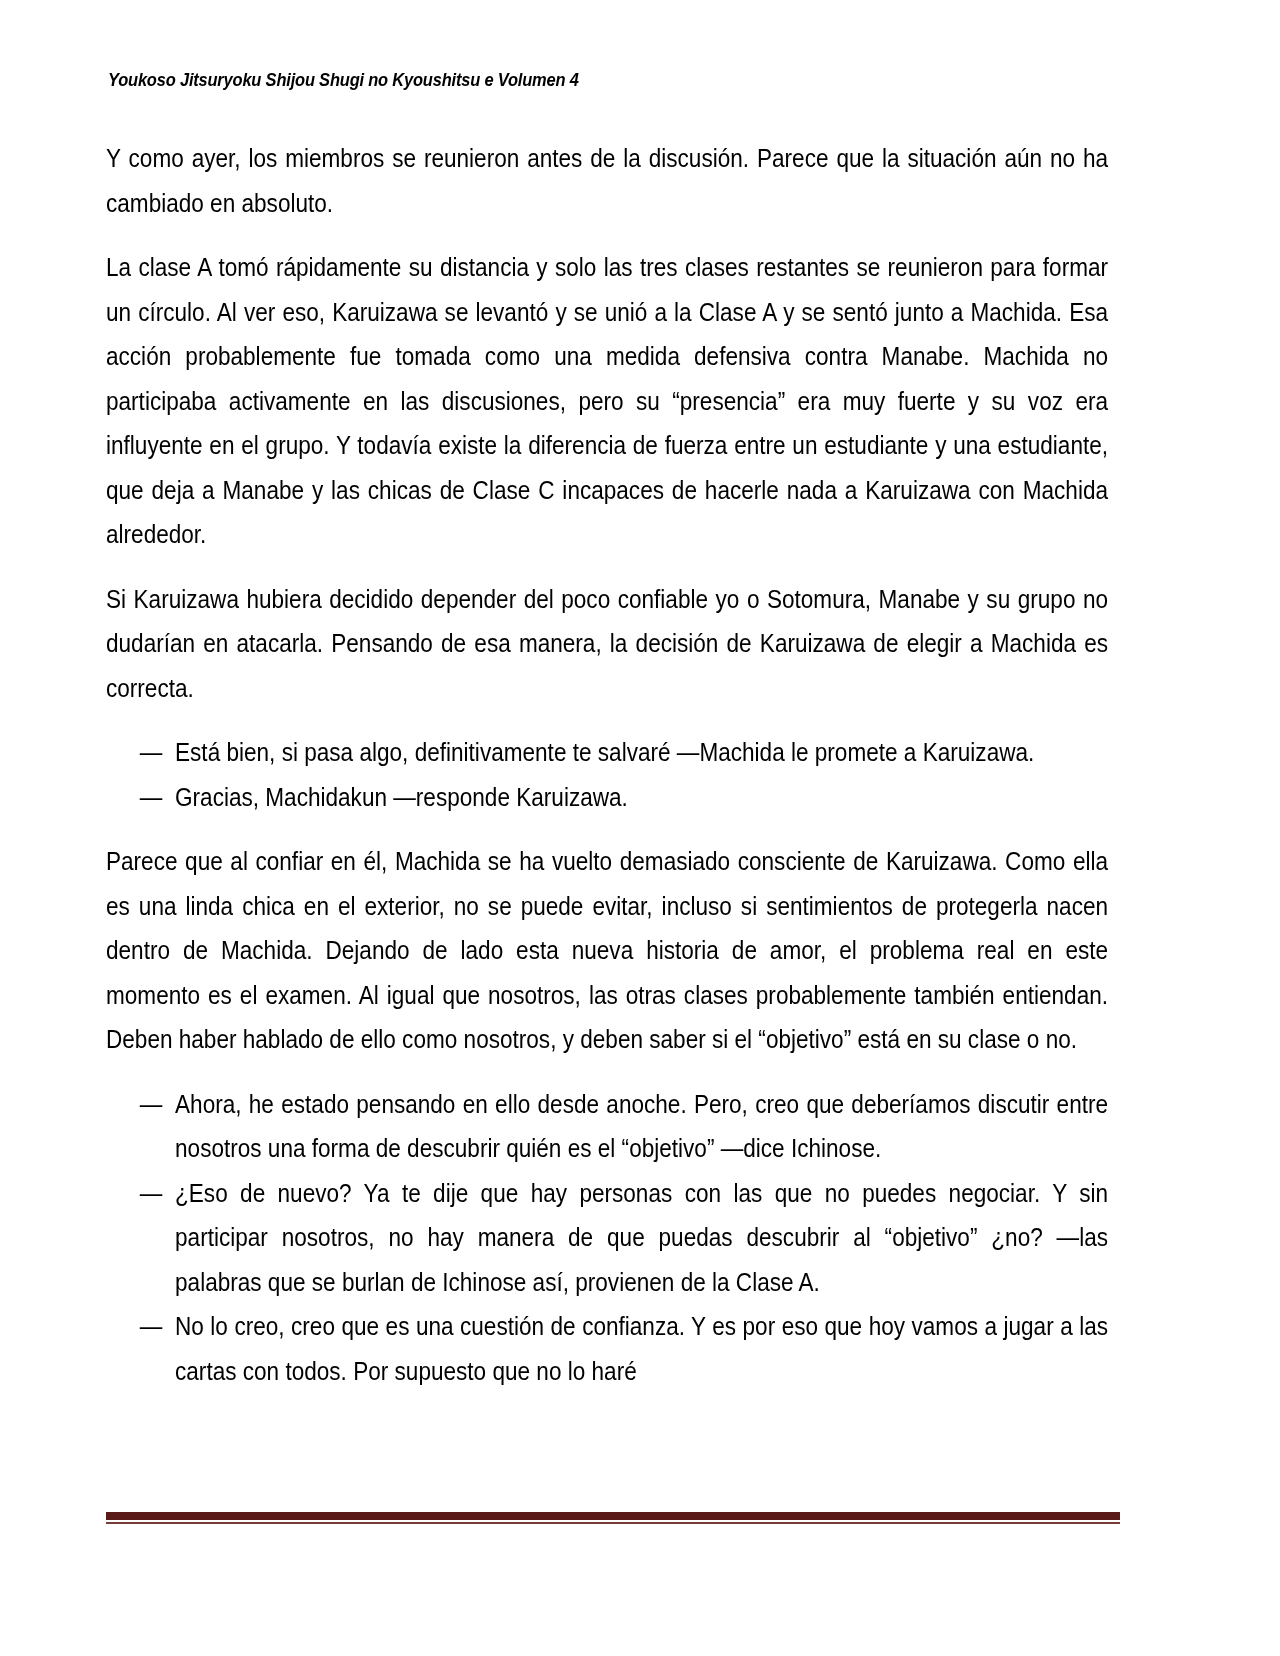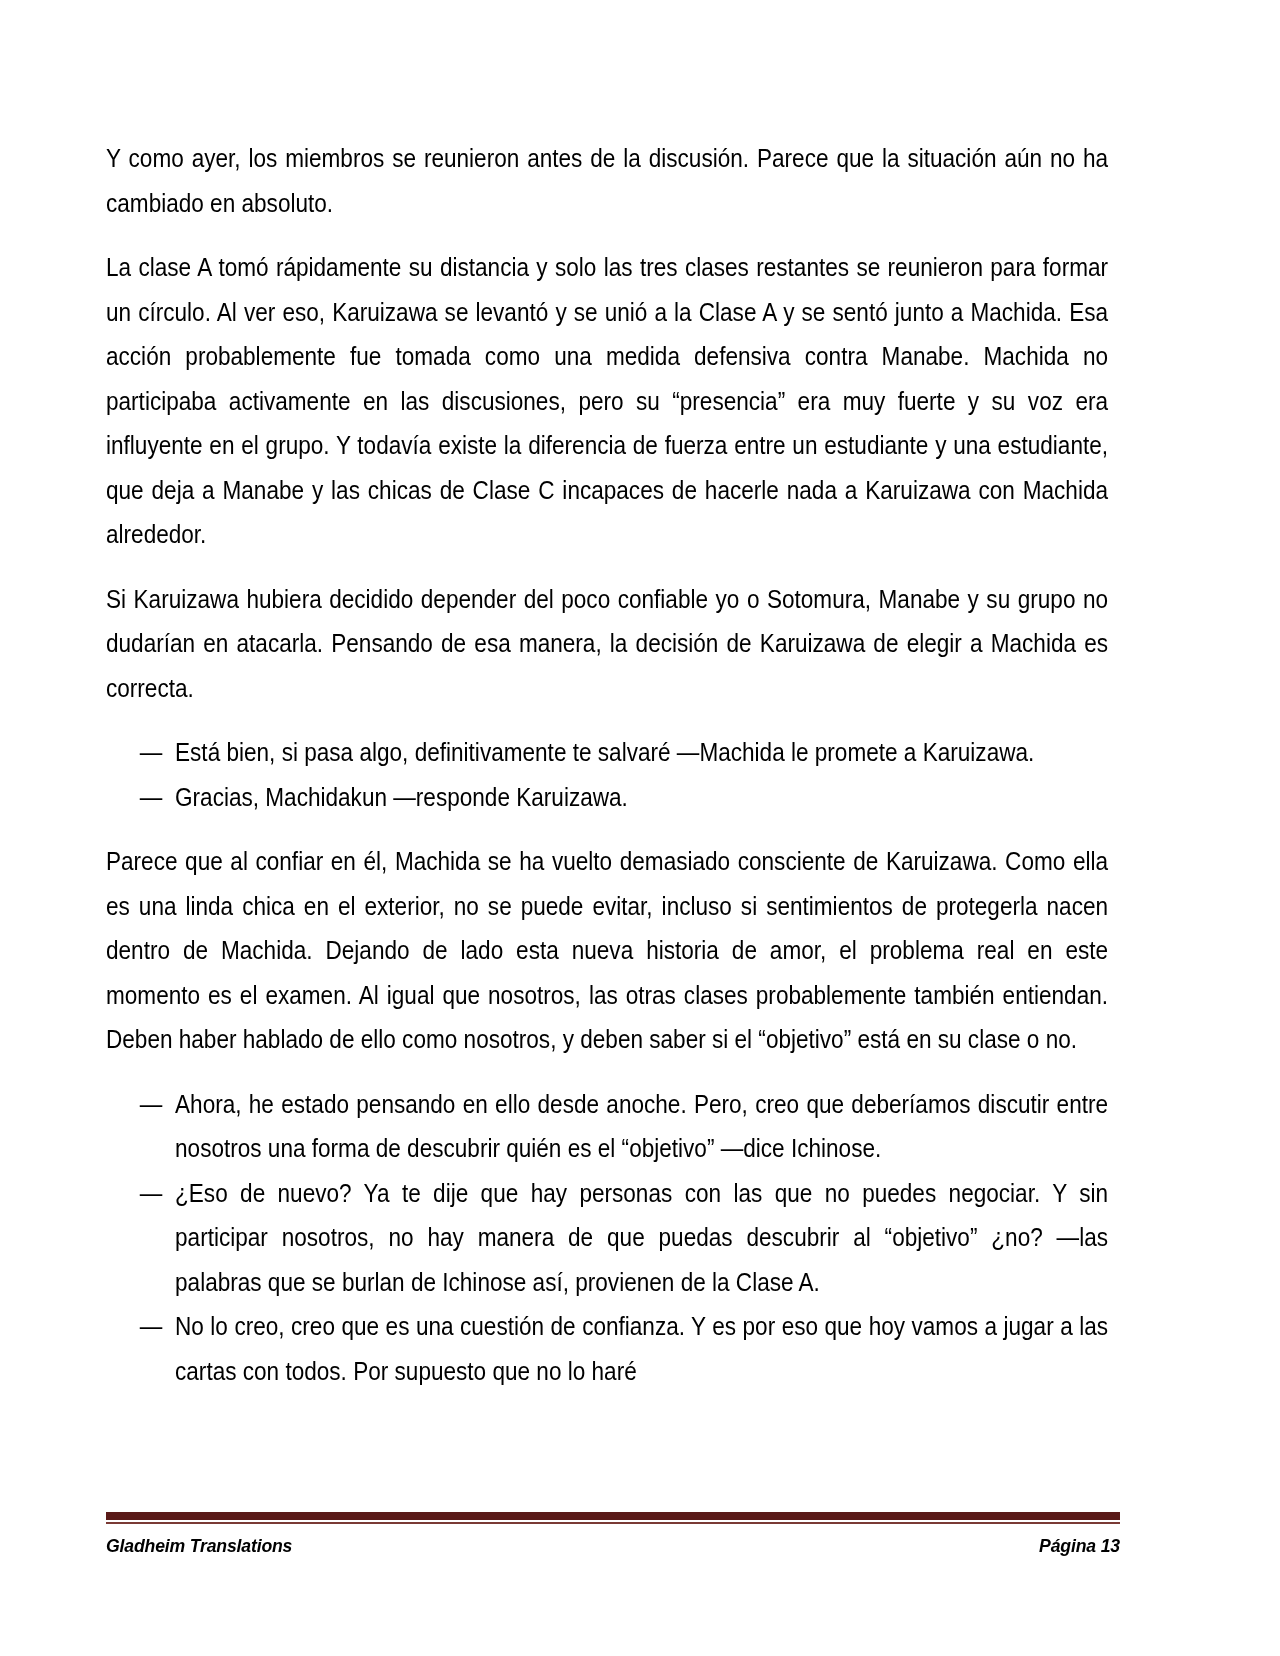--- a/index.html
+++ b/index.html
@@ -129,20 +129,23 @@
     white-space: nowrap;
   }
   .footer-left { transform-origin: left center; }
   .footer-right { transform-origin: right center; }
 </style>
 </head>
 <body>
 
 <div class="page">
 
+  <div class="doc-header">
+    <div class="doc-header-title">Youkoso Jitsuryoku Shijou Shugi no Kyoushitsu e Volumen 4</div>
+  </div>
 
   <div class="body-column" id="body-column">
       <p class="para">Y como ayer, los miembros se reunieron antes de la discusión. Parece que la situación aún no ha cambiado en absoluto.</p>
       <p class="para">La clase A tomó rápidamente su distancia y solo las tres clases restantes se reunieron para formar un círculo. Al ver eso, Karuizawa se levantó y se unió a la Clase A y se sentó junto a Machida. Esa acción probablemente fue tomada como una medida defensiva contra Manabe. Machida no participaba activamente en las discusiones, pero su “presencia” era muy fuerte y su voz era influyente en el grupo. Y todavía existe la diferencia de fuerza entre un estudiante y una estudiante, que deja a Manabe y las chicas de Clase C incapaces de hacerle nada a Karuizawa con Machida alrededor.</p>
       <p class="para">Si Karuizawa hubiera decidido depender del poco confiable yo o Sotomura, Manabe y su grupo no dudarían en atacarla. Pensando de esa manera, la decisión de Karuizawa de elegir a Machida es correcta.</p>
       <div class="dialogue-block">
         <p class="dialogue-line">
           <span class="dash">—</span>
           <span class="dtext">Está bien, si pasa algo, definitivamente te salvaré —Machida le promete a Karuizawa.</span>
         </p>
@@ -165,19 +168,15 @@
           <span class="dash">—</span>
           <span class="dtext">No lo creo, creo que es una cuestión de confianza. Y es por eso que hoy vamos a jugar a las cartas con todos. Por supuesto que no lo haré</span>
         </p>
       </div>
     </div>
 
   <div class="doc-footer">
     <div class="footer-rule-thick" style="background: rgb(90, 26, 24);"></div>
     <div class="footer-rule-gap"></div>
     <div class="footer-rule-thin" style="background: rgb(122, 58, 53);"></div>
-    <div class="footer-row">
-      <div class="footer-left">Gladheim Translations</div>
-      <div class="footer-right">Página 13</div>
-    </div>
   </div>
 
 </div>
 
 </body></html>

